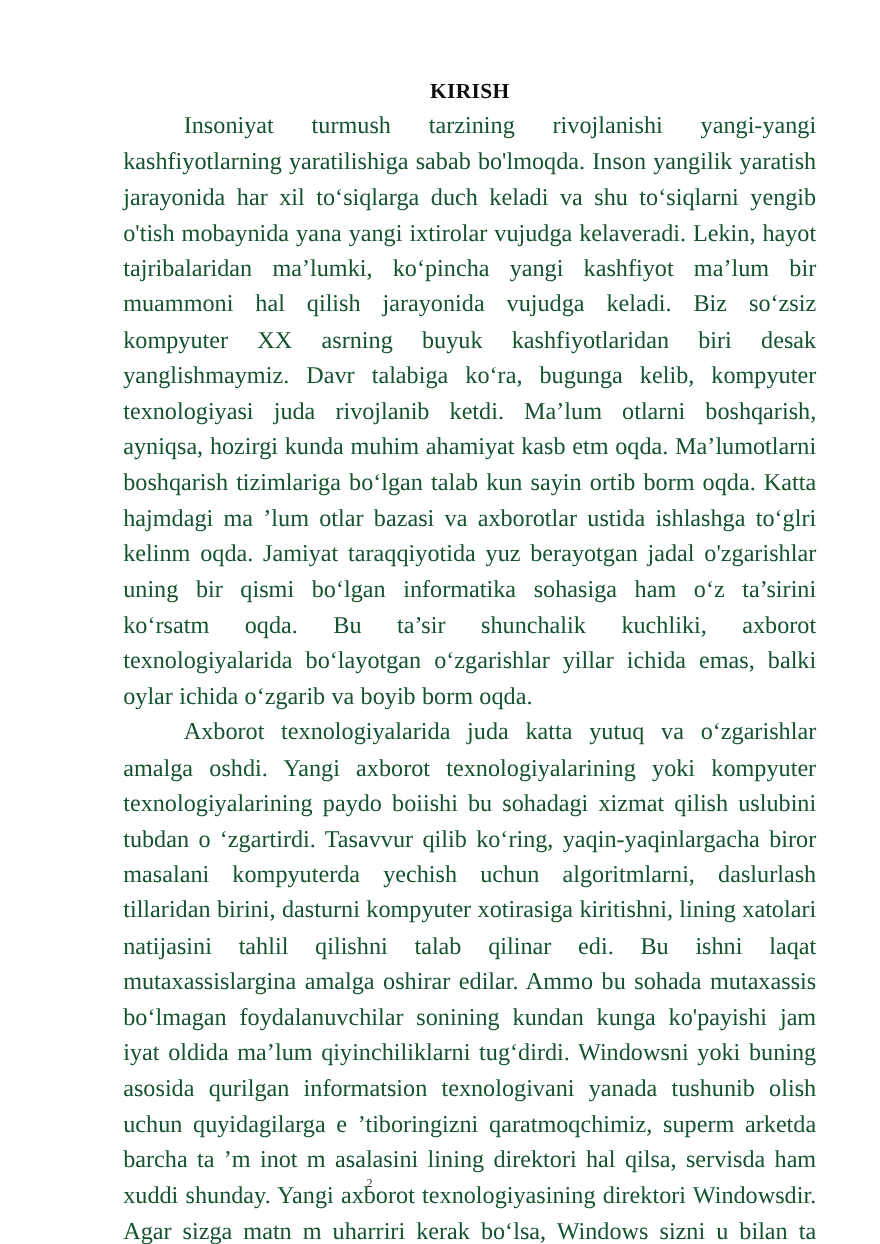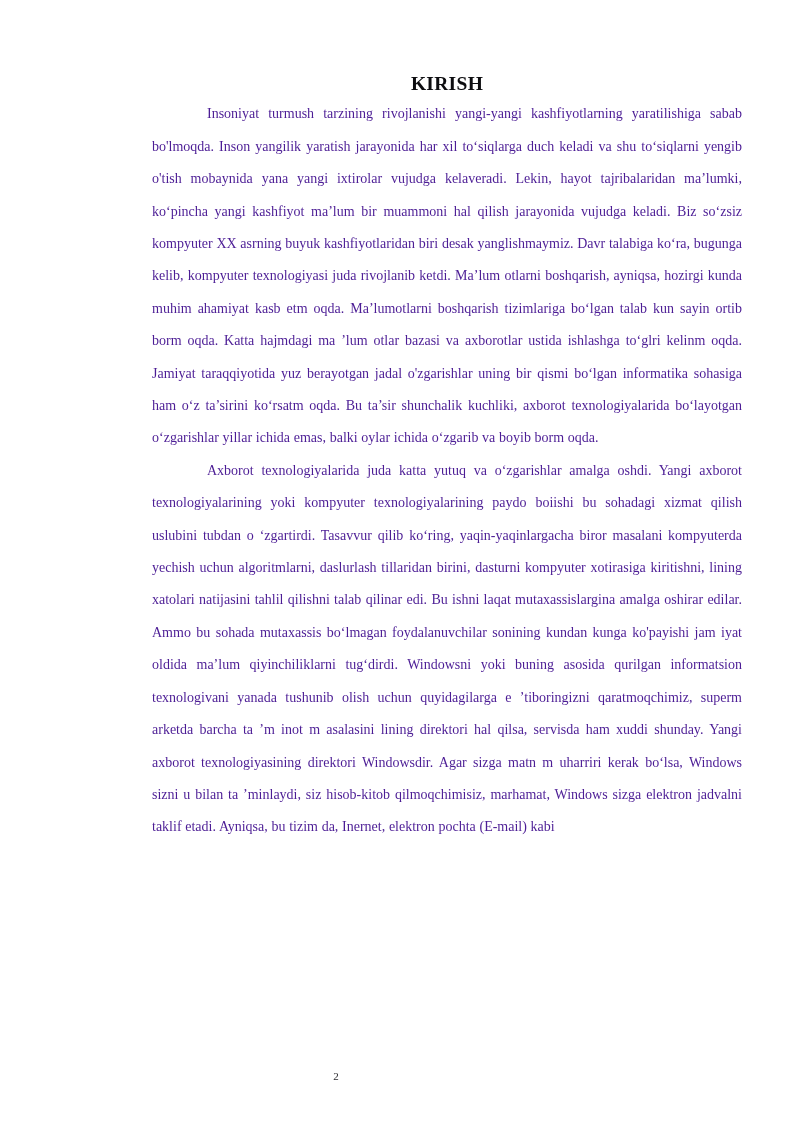--- a/index.html
+++ b/index.html
@@ -40,33 +40,32 @@
     line-height: 1.25;
     margin: 0 0 2px 0;
     color: #0d0d10;
     font-family: "Liberation Serif", "DejaVu Serif", serif;
   }
 
   .para {
     margin: 0;
     text-align: justify;
     text-justify: inter-word;
-    font-size: 14px;
+    font-size: 22px;
     line-height: 32.4px;
     text-indent: 55px;
-    color: #4c1d95;
+    color: #14532d;
     word-spacing: 0.2px;
     -webkit-hyphens: none;
     hyphens: none;
   }
 
   
   .para, .doc-title {
     text-rendering: optimizeLegibility;
-    margin-left: 40px;
   }
 
   .page-number {
     position: absolute;
     left: 0;
     top: 1070px;
     width: 800px;
     text-align: center;
     font-size: 11px;
     color: #2b2b30;

